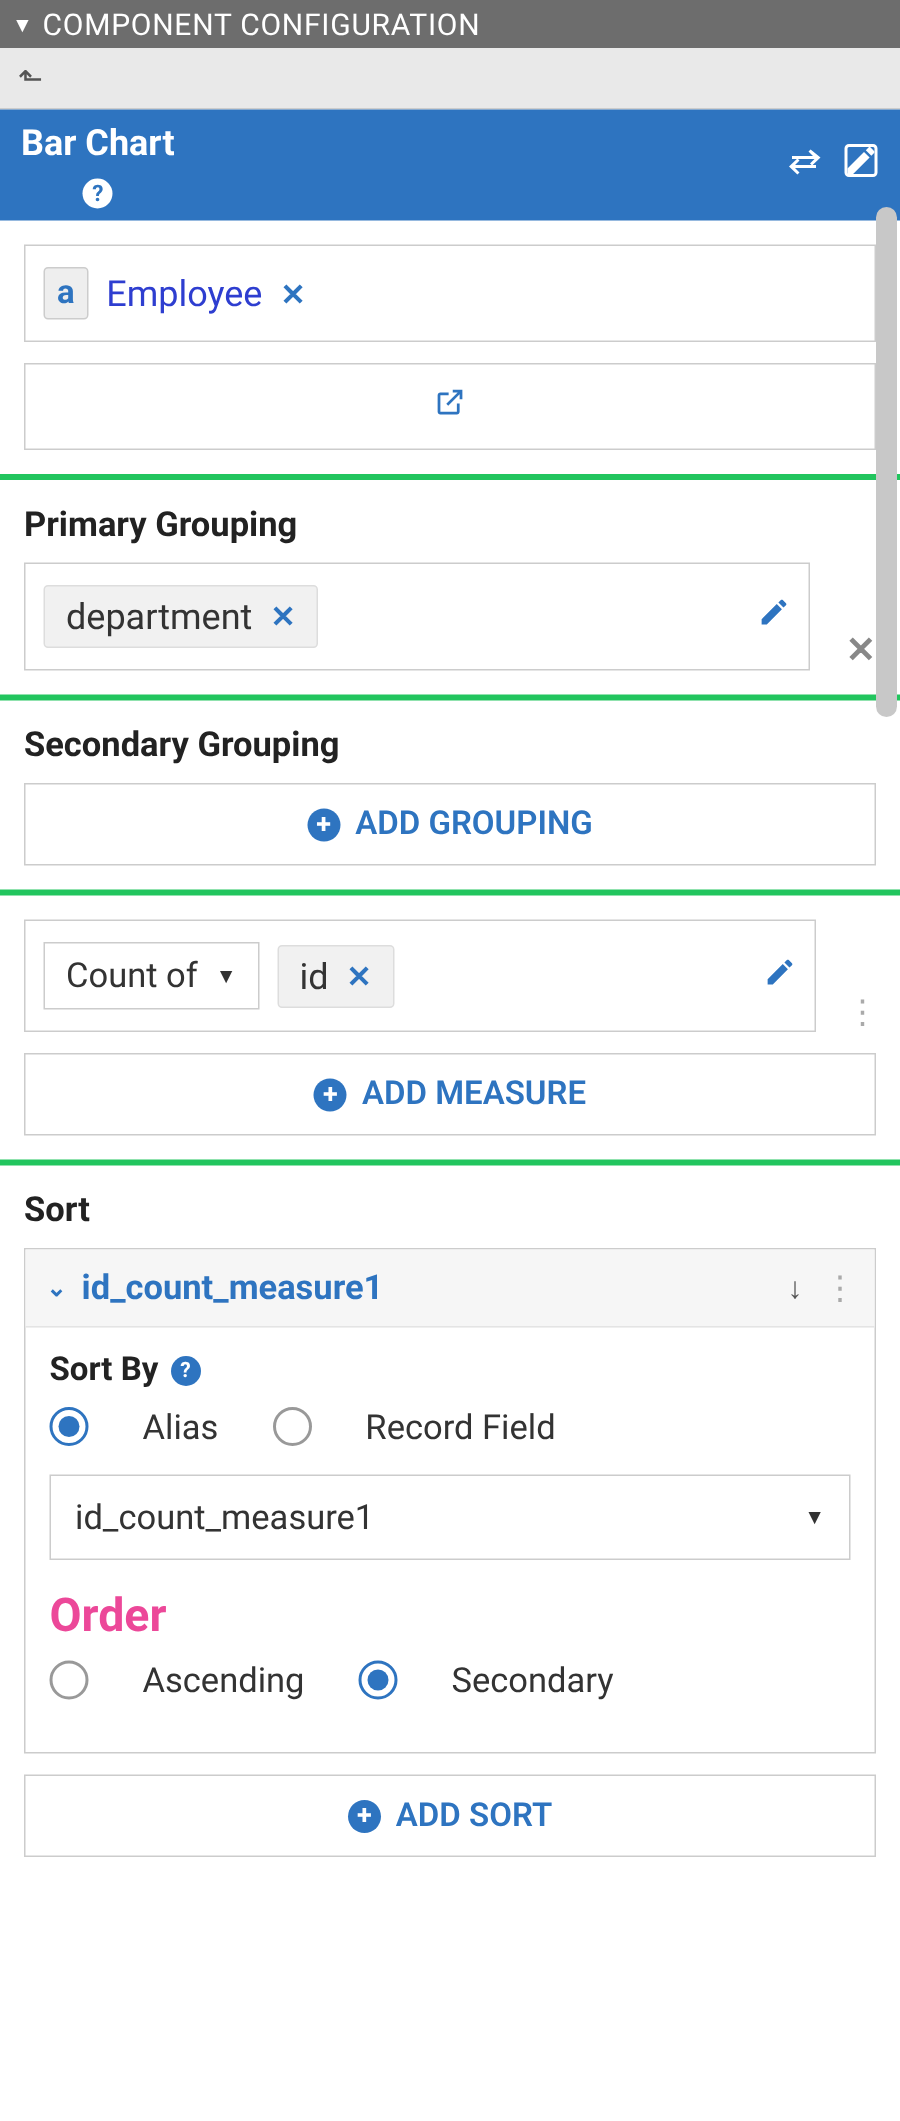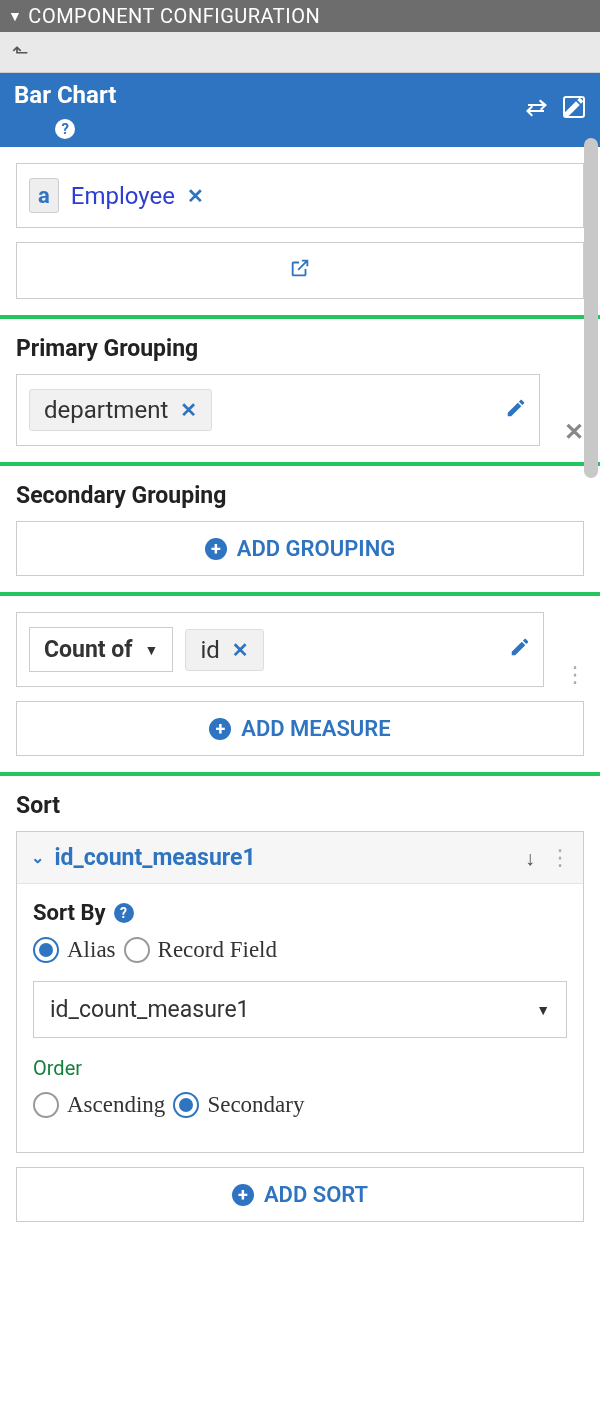--- a/index.html
+++ b/index.html
@@ -158,56 +158,55 @@
 .remove-icon { color: #888; font-size: 24px; font-weight: 700; cursor: pointer; margin-left: 16px; }
 .kebab { color: #aaa; font-size: 22px; cursor: pointer; margin-left: 12px; letter-spacing: -2px; }
 .dropdown-chip {
   border: 1px solid #ccc;
   padding: 8px 14px;
   display: inline-flex;
   align-items: center;
   gap: 12px;
   font-size: 23px;
   color: #333;
-  font-weight: bold;
 }
 .dropdown-chip .caret-d { font-size: 14px; }
 .sort-box {
   border: 1px solid #ccc;
   background: #fff;
 }
 .sort-header {
   background: #f6f6f6;
   border-bottom: 1px solid #e4e4e4;
   padding: 12px 14px;
   display: flex;
   align-items: center;
   justify-content: space-between;
 }
 .sort-header .left2 { display: flex; align-items: center; gap: 10px; color: #2e74c0; font-size: 23px; font-weight: 700; }
 .sort-header .right2 { display: flex; align-items: center; gap: 10px; }
 .sort-body { padding: 16px; }
-.radio-row { display: flex; align-items: flex-start; gap: 8px; margin: 12px 0 18px 0; font-size: 23px; color: #333; font-family: Liberation Serif, serif; }
+.radio-row { display: flex; align-items: flex-start; gap: 36px; margin: 12px 0 18px 0; font-size: 23px; color: #333; }
 .radio {
   width: 26px; height: 26px; border-radius: 50%; border: 2px solid #999;
   display: inline-flex; align-items: center; justify-content: center; cursor: pointer;
 }
 .radio.checked { border-color: #2e74c0; }
 .radio.checked::after { content: ""; width: 14px; height: 14px; border-radius: 50%; background: #2e74c0; }
 .select-box {
   border: 1px solid #ccc;
   padding: 14px 16px;
   font-size: 23px;
   color: #333;
   display: flex;
   align-items: center;
   justify-content: space-between;
   margin-bottom: 18px;
 }
-.order-label { font-size: 20px; font-weight: 400; color: #15803d; margin-bottom: 10px; }
+.order-label { font-size: 31px; font-weight: 700; color: #ec4899; margin-bottom: 10px; }
 .with-side { display: flex; align-items: flex-end; gap: 8px; }
 .with-side .box { flex: 1; }
 .external-icon svg { width: 22px; height: 22px; fill: #2e74c0; }
 </style>
 </head>
 <body>
 
 <div class="header-bar">
   <span class="caret">▼</span>
   <span>COMPONENT CONFIGURATION</span>

